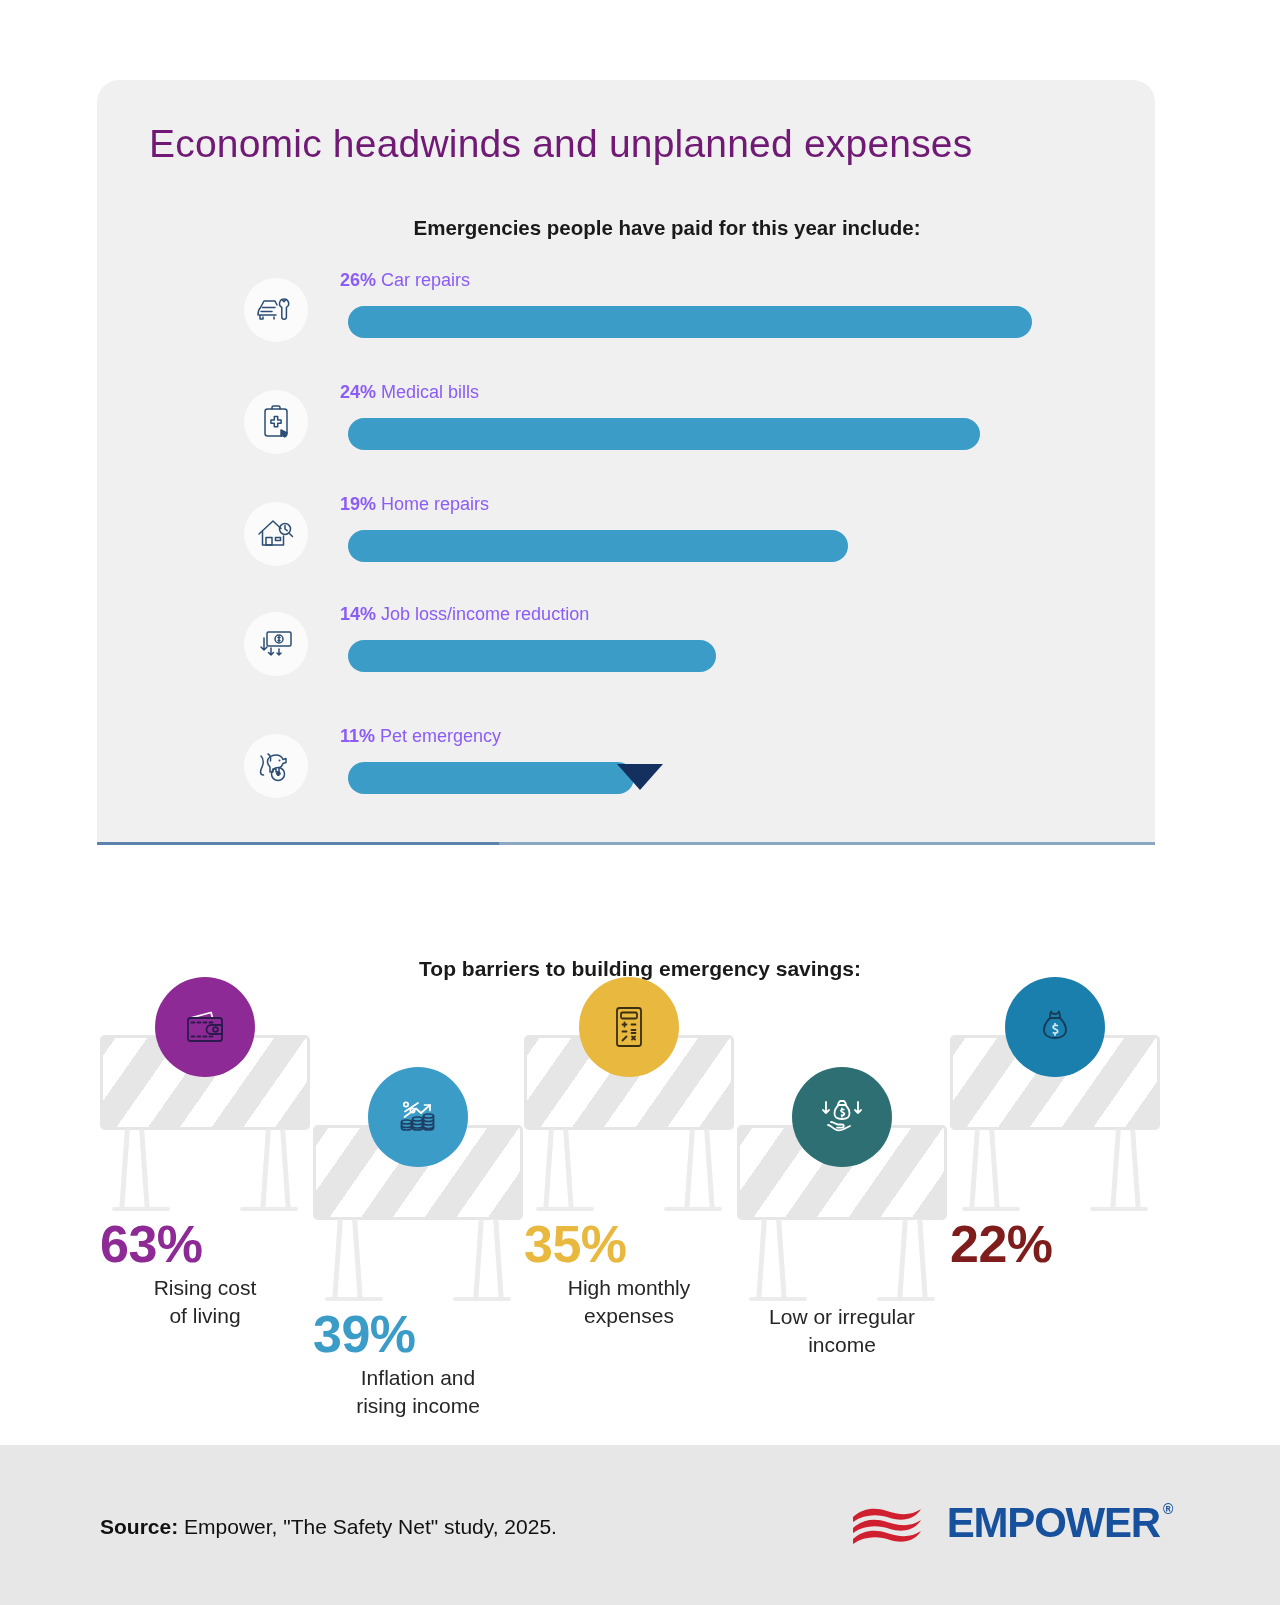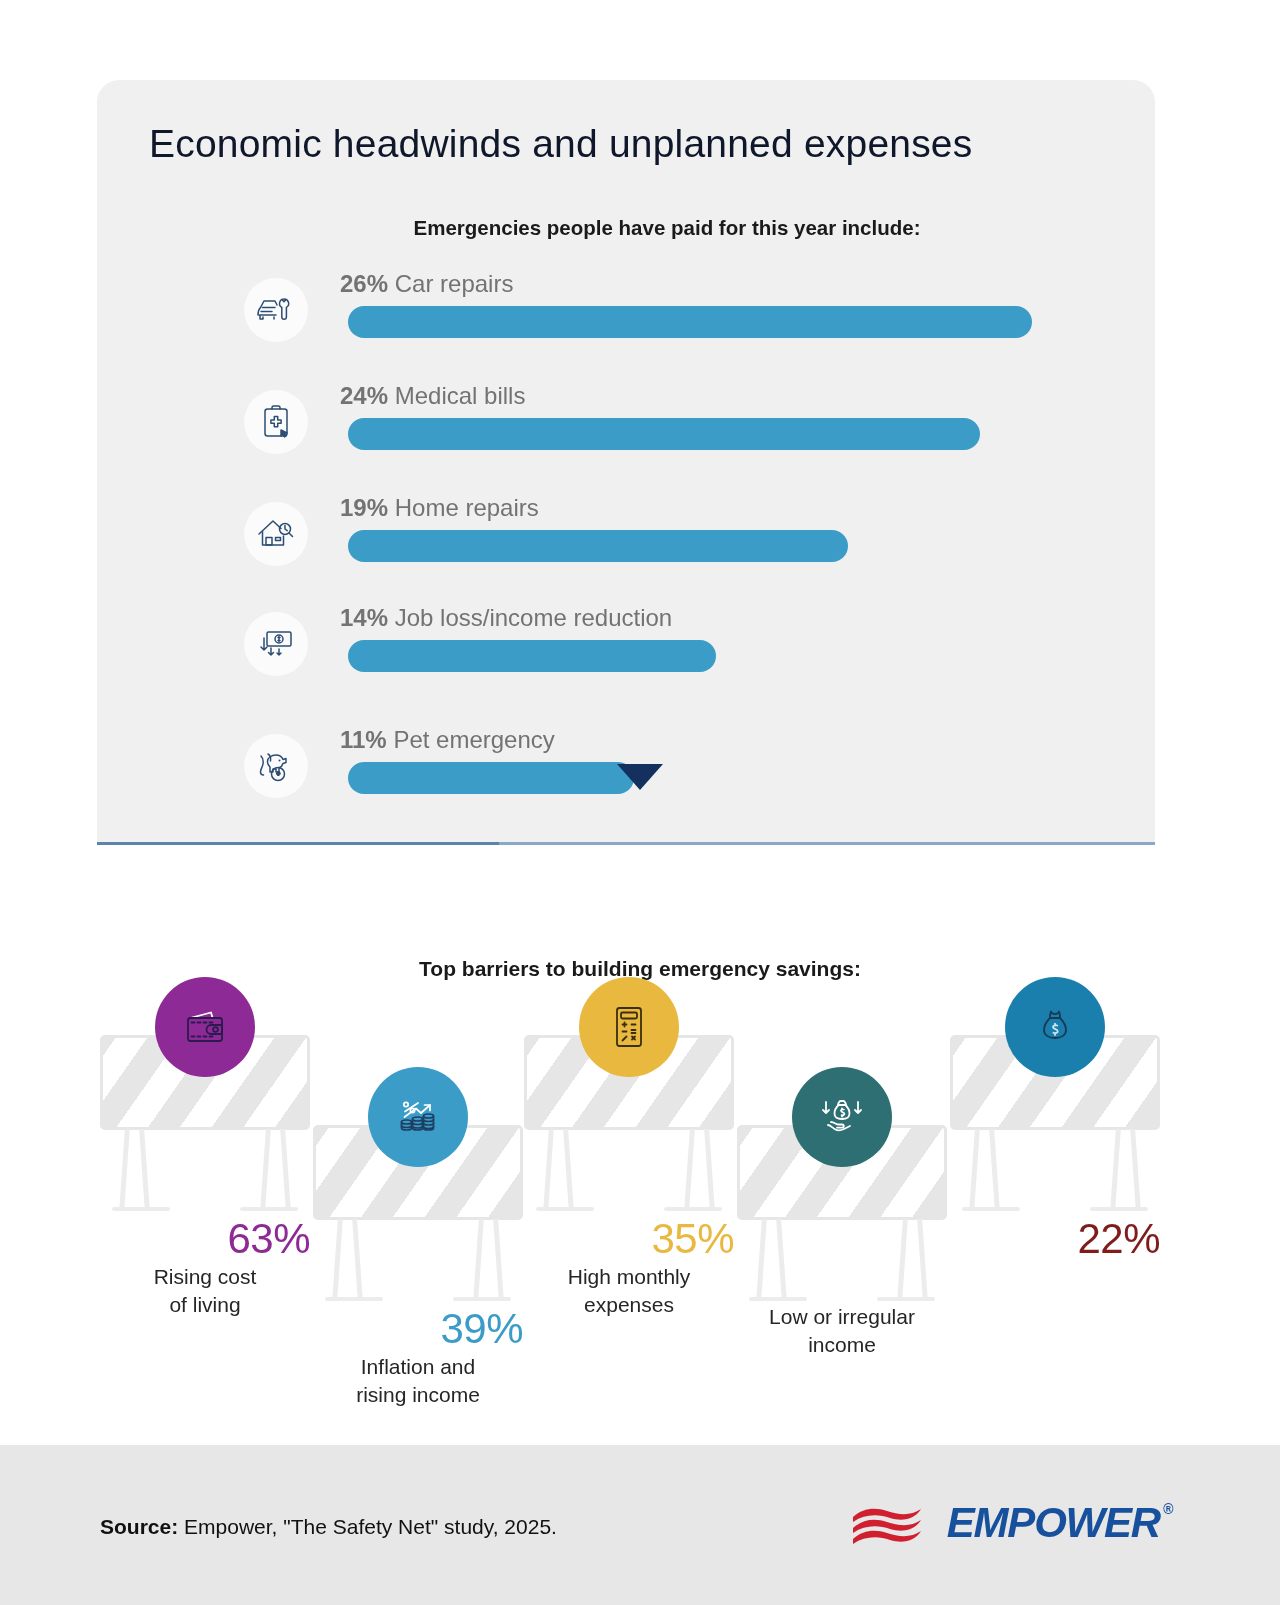--- a/index.html
+++ b/index.html
@@ -23,21 +23,21 @@
     background: #f0f0f0;
     border-radius: 22px 22px 0 0;
   }
 
   .card-title {
     position: absolute;
     left: 52px;
     top: 42px;
     font-size: 39px;
     font-weight: 300;
-    color: #0f172a;
+    color: #701a75;
     letter-spacing: 0.2px;
     white-space: nowrap;
   }
 
   .section-heading {
     position: absolute;
     left: 0; right: 0;
     top: 136px;
     text-align: center;
     font-size: 20.5px;
@@ -60,22 +60,22 @@
     display: flex;
     align-items: center;
     justify-content: center;
   }
   .icon-bubble svg { display: block; }
 
   .bar-label {
     position: absolute;
     left: 243px;
     top: 0px;
-    font-size: 24px;
-    color: #737373;
+    font-size: 18px;
+    color: #8b5cf6;
     white-space: nowrap;
   }
   .bar-label b { font-weight: 700; }
   .bar-label span { font-weight: 400; }
 
   .bar-track { position: absolute; left: 251px; top: 36px; height: 32px; }
   .bar-fill {
     height: 32px;
     background: #3c9cc8;
     border-radius: 16px;
@@ -161,23 +161,23 @@
     width: 100px;
     height: 100px;
     border-radius: 50%;
     display: flex;
     align-items: center;
     justify-content: center;
     z-index: 3;
   }
 
   .barrier-pct {
-    text-align: right;
-    font-size: 42px;
-    font-weight: 400;
+    text-align: left;
+    font-size: 52px;
+    font-weight: 700;
     line-height: 1.05;
     margin-top: 6px;
     letter-spacing: -0.5px;
   }
   .barrier-cap {
     text-align: center;
     font-size: 21px;
     color: #262626;
     line-height: 1.35;
     margin-top: 2px;
@@ -201,21 +201,20 @@
     color: #111;
   }
   .source b { font-weight: 700; }
   .logo-wrap {
     position: absolute;
     right: 120px;
     top: 52px;
     display: flex;
     align-items: center;
     gap: 12px;
-    font-style: italic;
   }
   .logo-text {
     font-size: 42px;
     font-weight: 700;
     color: #17519e;
     letter-spacing: -1.2px;
     position: relative;
   }
   .logo-text sup { font-size: 14px; position: absolute; top: 2px; right: -12px; }
 </style>

